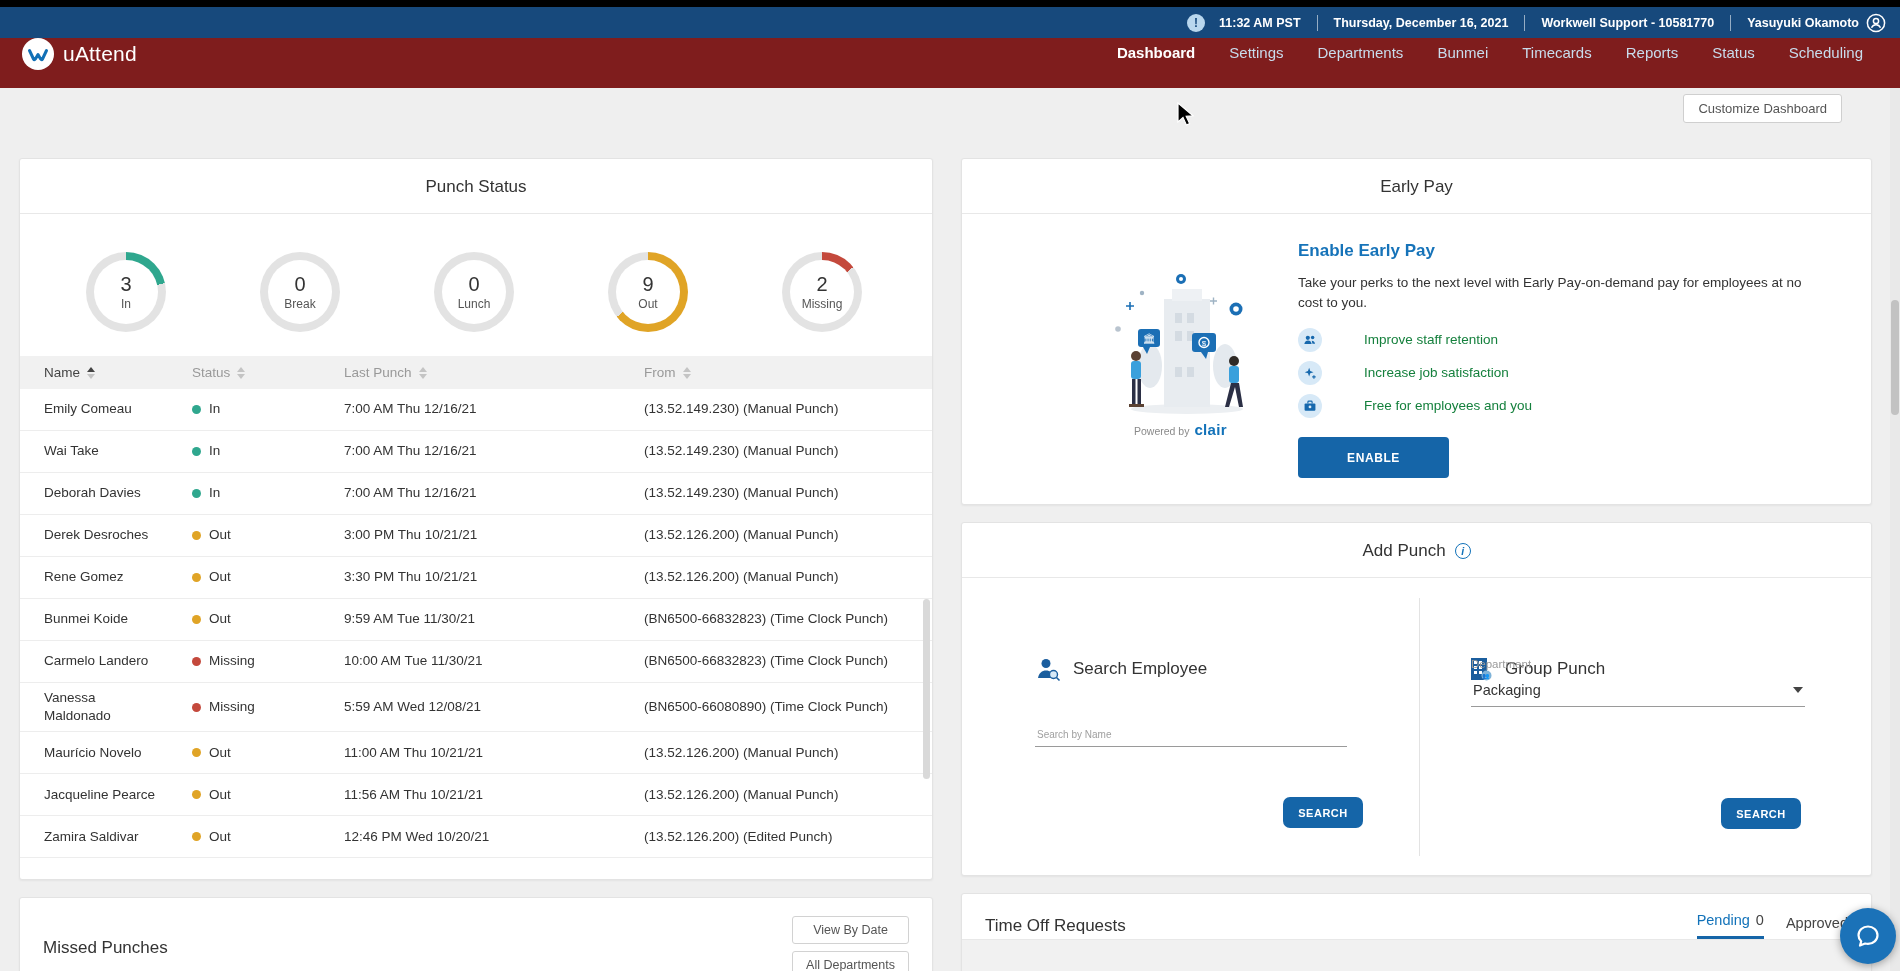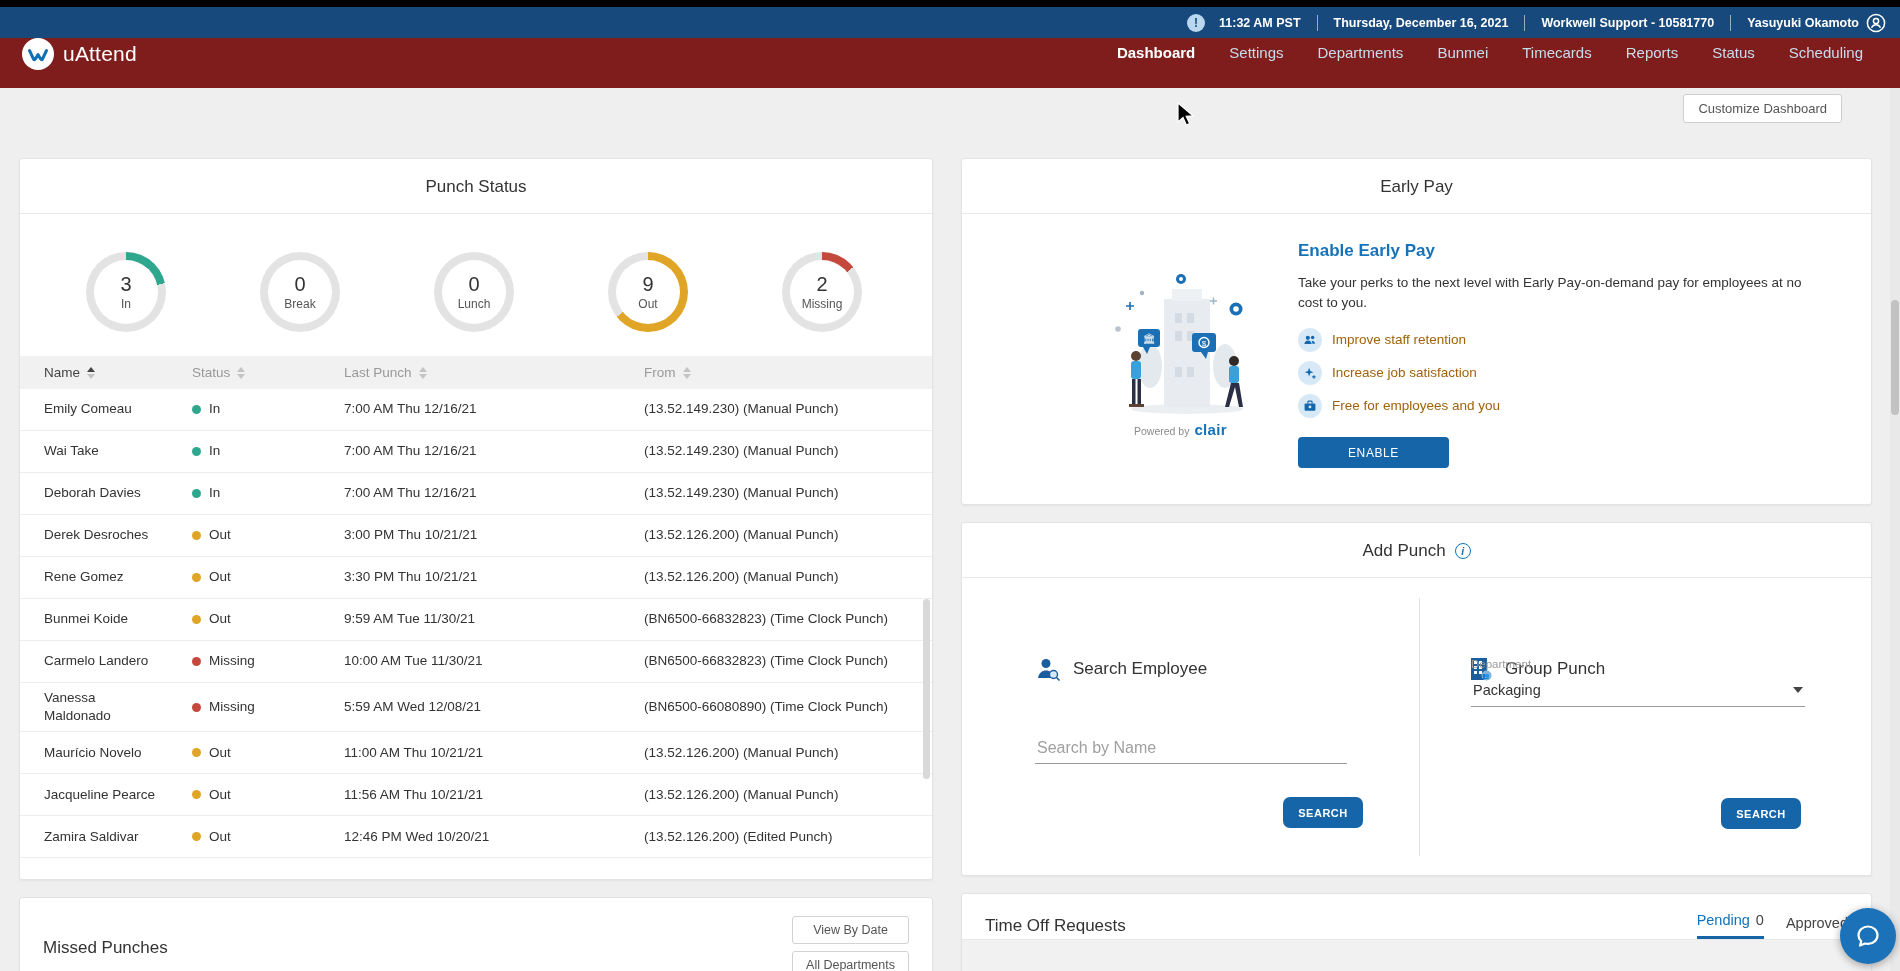--- a/index.html
+++ b/index.html
@@ -61,31 +61,31 @@
   .earlypay-card { height:347px; }
   .ep-illustration { position:absolute; left:150px; top:112px; }
   .powered-by { position:absolute; left:172px; top:262px; font-size:10.5px; color:#8a8a8a; display:flex; align-items:baseline; gap:5px; }
   .clair-logo { color:#1272b9; font-size:15px; font-weight:700; letter-spacing:.3px; }
   .ep-text { position:absolute; left:336px; top:82px; width:510px; }
   .ep-heading { color:#1673b9; font-size:17px; font-weight:700; }
   .ep-desc { margin-top:12px; font-size:13.5px; color:#333; line-height:1.5; }
   .ep-bullets { margin-top:14px; display:flex; flex-direction:column; gap:9px; }
   .ep-bullet { display:flex; align-items:center; gap:10px; }
   .ep-bullet-icon { width:24px; height:24px; border-radius:50%; background:#d7e9f7; display:flex; align-items:center; justify-content:center; color:#1668ad; font-size:12px; }
-  .ep-bullet-label { font-size:13.5px; color:#a16207; }
-  .enable-btn { position:absolute; left:336px; top:278px; width:151px; height:31px; background:#1565a8; color:#fff; border:none; border-radius:4px; font-size:12px; font-weight:400; letter-spacing:.6px; cursor:pointer; font-family:inherit; }
+  .ep-bullet-label { font-size:13.5px; color:#15803d;margin-left:32px; }
+  .enable-btn { position:absolute; left:336px; top:278px; width:151px; height:41px; background:#1565a8; color:#fff; border:none; border-radius:4px; font-size:12px; font-weight:700; letter-spacing:.6px; cursor:pointer; font-family:inherit; }
 
   
   .addpunch-card { height:354px; }
   .ap-info-icon { width:16px; height:16px; border:1.5px solid #1272b9; border-radius:50%; color:#1272b9; font-size:10.5px; font-weight:700; display:flex; align-items:center; justify-content:center; margin-left:9px; font-style:italic; }
   .ap-body { position:relative; height:288px; }
   .ap-vdivider { position:absolute; left:457px; top:20px; bottom:10px; width:1px; background:#e3e3e3; }
   .ap-section-head { position:absolute; display:flex; align-items:center; gap:12px; }
   .ap-section-title { font-size:17px; color:#333; }
-  .ap-input { position:absolute; left:73px; top:155px; width:312px; border:none; border-bottom:1px solid #9a9a9a; font-size:16px; color:#333; padding:6px 2px; background:transparent; font-family:inherit; }
+  .ap-input { position:absolute; left:73px; top:145px; width:312px; border:none; border-bottom:1px solid #9a9a9a; font-size:10px; color:#333; padding:6px 2px; background:transparent; font-family:inherit; }
   .ap-input::placeholder { color:#a0a0a0; }
   .search-btn { position:absolute; width:80px; height:31px; background:#1565a8; color:#fff; border:none; border-radius:7px; font-size:11px; font-weight:700; letter-spacing:.5px; cursor:pointer; font-family:inherit; }
   .dept-label { position:absolute; left:509px; top:80px; font-size:11.5px; color:#9a9a9a; }
   .dept-select { position:absolute; left:509px; top:100px; width:334px; border-bottom:1px solid #9a9a9a; padding:4px 2px 8px; font-size:14.5px; color:#333; display:flex; justify-content:space-between; align-items:center; cursor:pointer; }
   .dept-caret { width:0; height:0; border-left:5px solid transparent; border-right:5px solid transparent; border-top:6px solid #444; }
 
   
   .bottom-card { height:110px; }
   .mp-buttons { margin-left:auto; display:flex; gap:7px;flex-direction:column; }
   .mp-btn { background:#fff; border:1px solid #d2d2d2; border-radius:3px; color:#555; font-size:12.5px; padding:6px 13px; cursor:pointer; font-family:inherit; }

